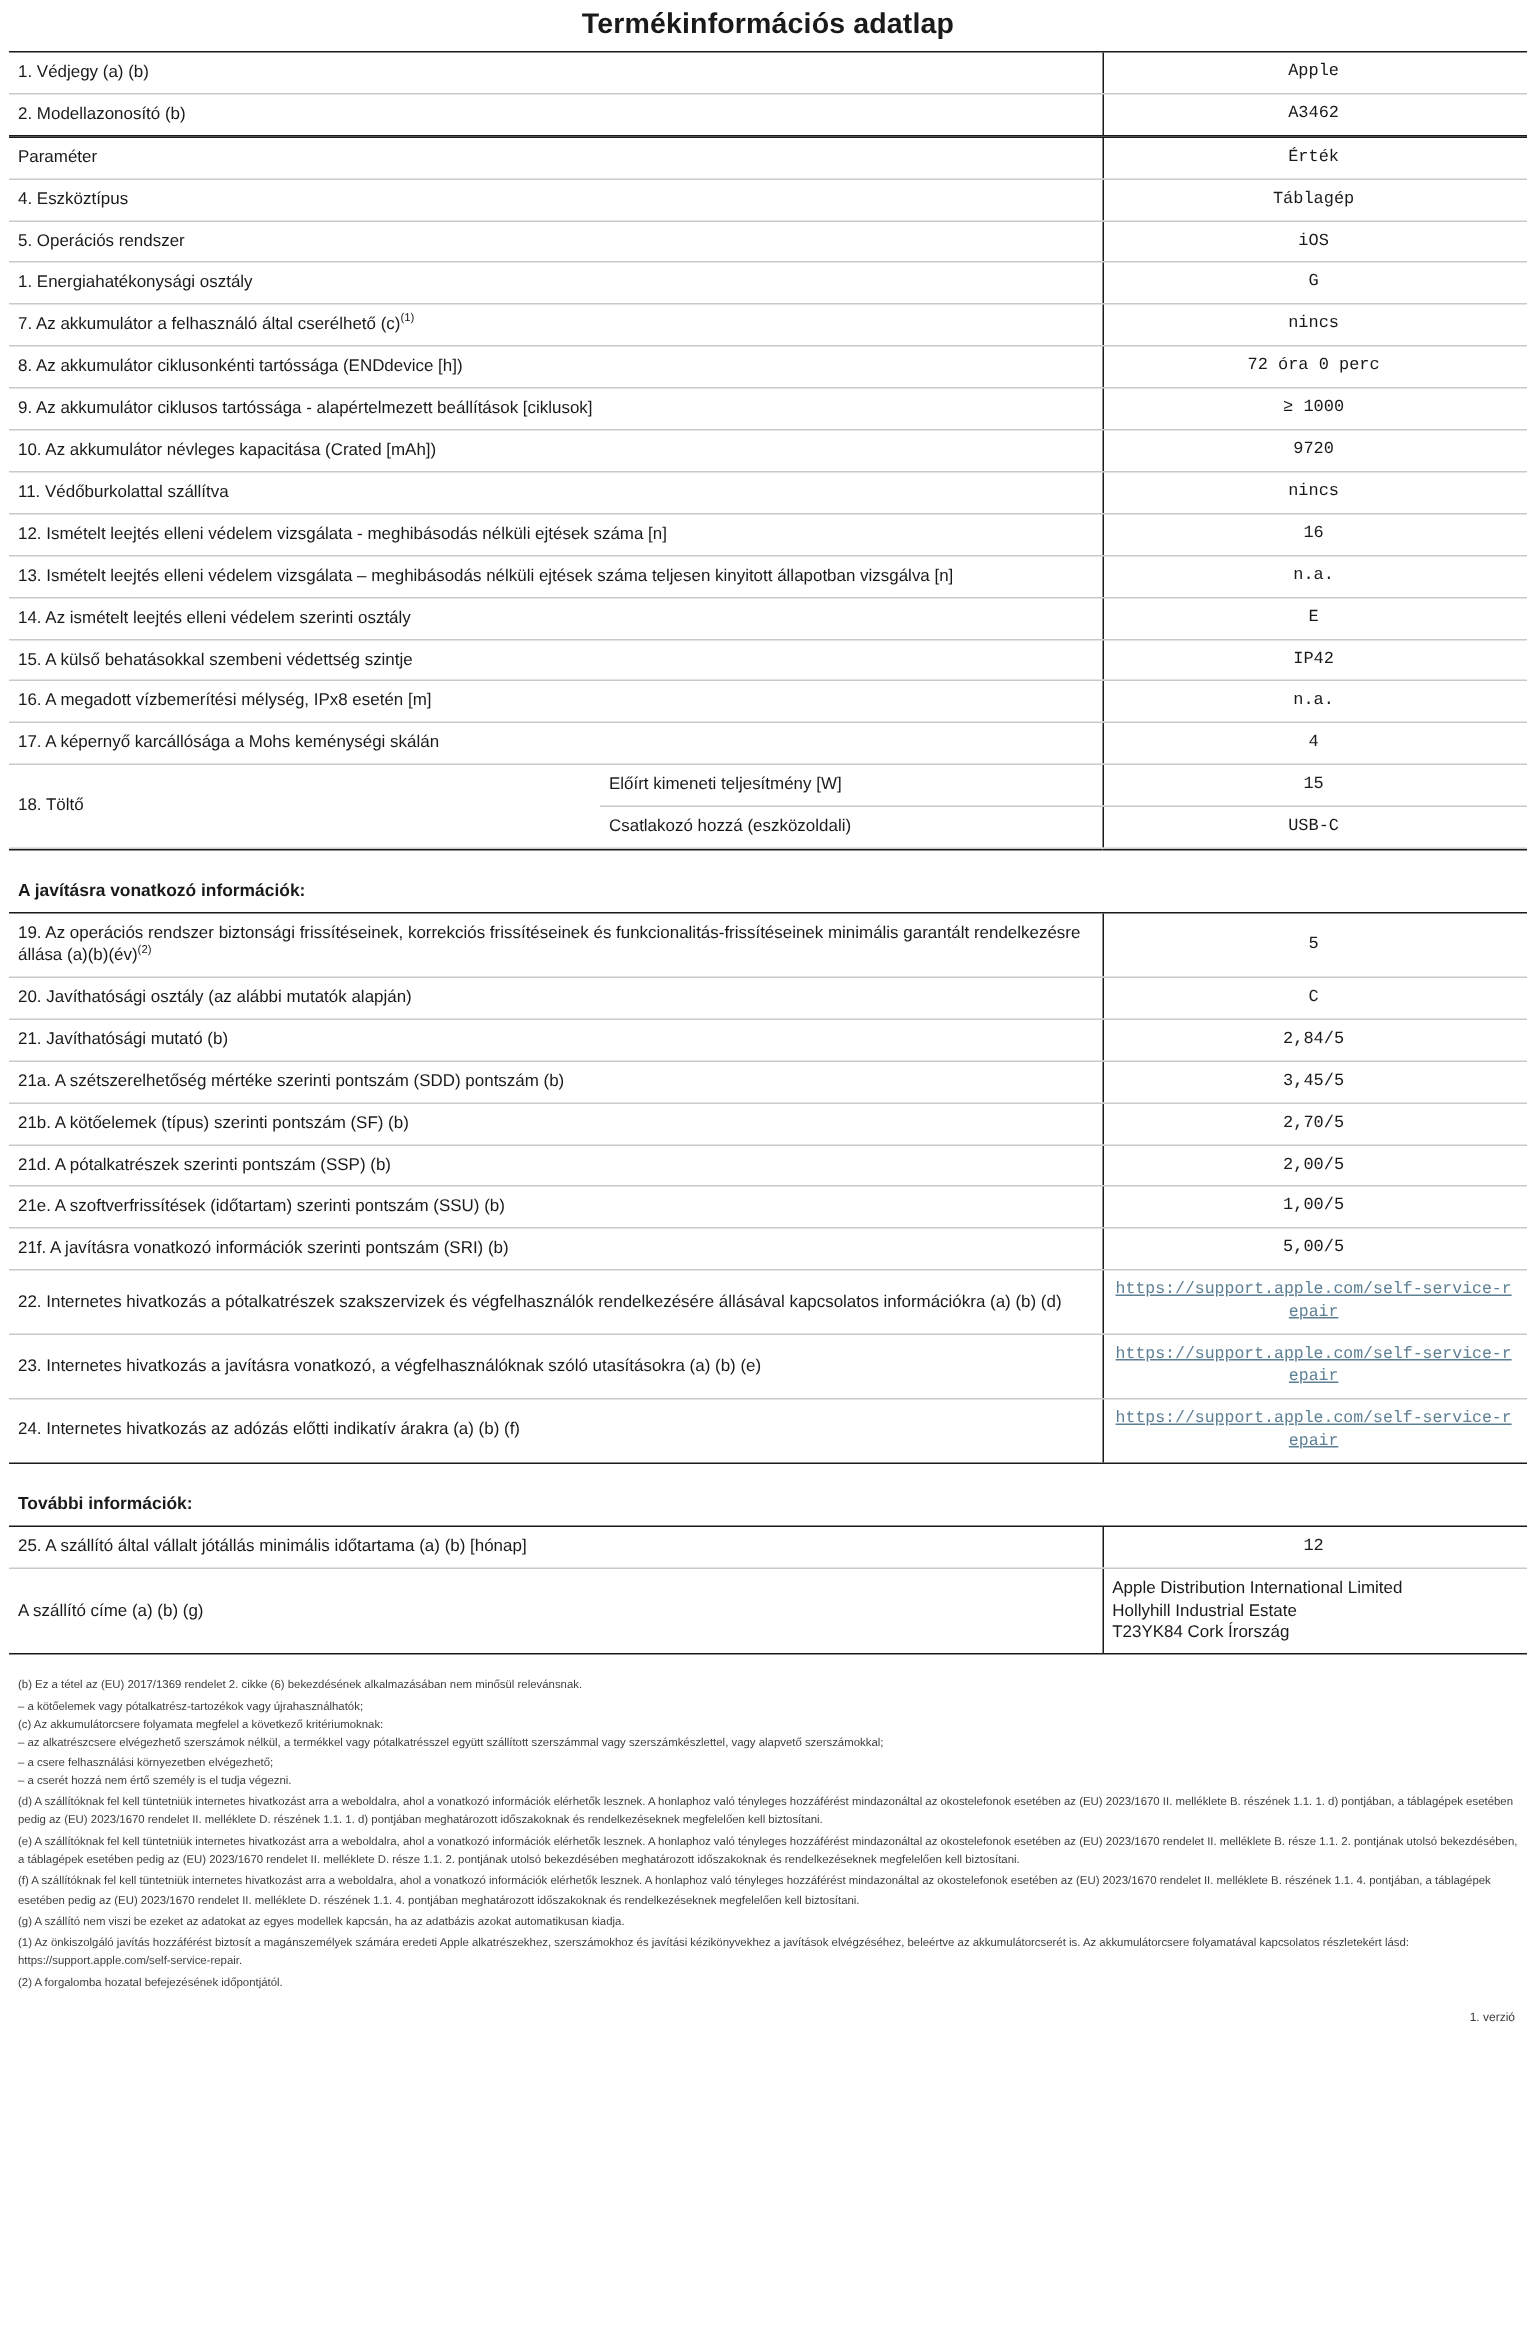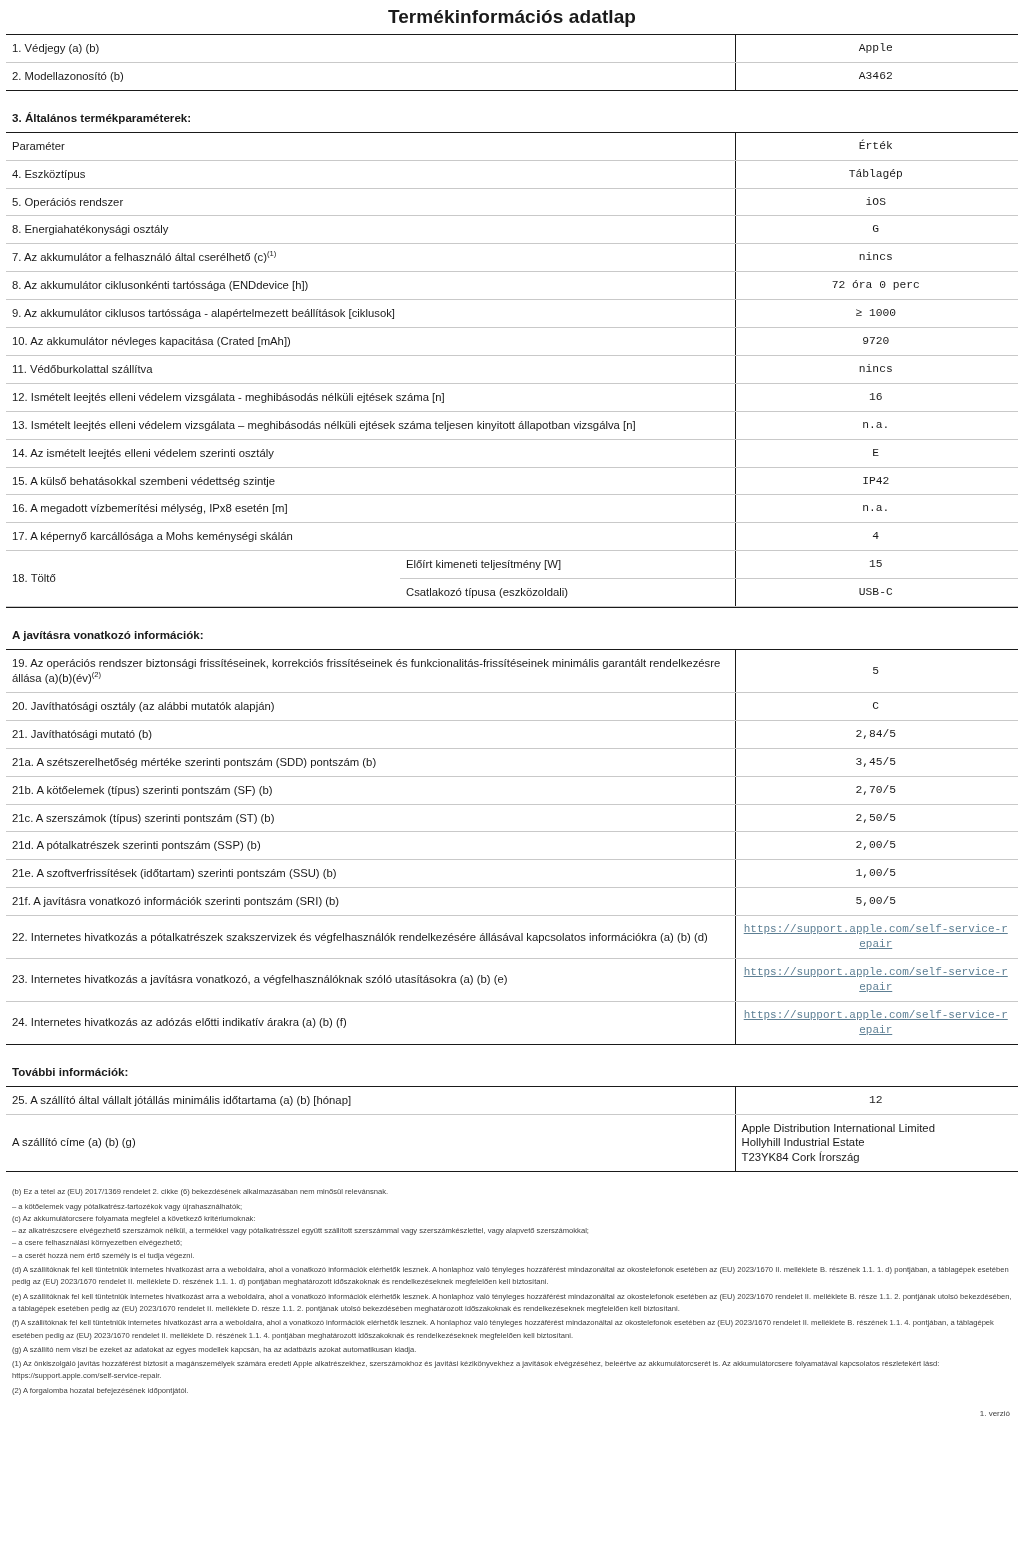--- a/index.html
+++ b/index.html
@@ -121,21 +121,20 @@
         <td class="topline">1. Védjegy (a) (b)</td>
         <td class="topline value">Apple</td>
       </tr>
       <tr>
         <td class="botline">2. Modellazonosító (b)</td>
         <td class="botline value">A3462</td>
       </tr>
     </tbody>
   </table>
 
-  <div class="section-head">3. Általános termékparaméterek:</div>
 
   <table class="fiche">
     <colgroup>
       <col class="col-param">
         <col class="col-value">
     </colgroup>
     <tbody>
       <tr class="rowline">
         <td class="topline">Paraméter</td>
         <td class="topline value">Érték</td>
@@ -143,21 +142,21 @@
 
       <tr class="rowline">
         <td>4. Eszköztípus</td>
         <td class="value">Táblagép</td>
       </tr>
       <tr class="rowline">
         <td>5. Operációs rendszer</td>
         <td class="value">iOS</td>
       </tr>
       <tr class="rowline">
-        <td>8. Energiahatékonysági osztály</td>
+        <td>1. Energiahatékonysági osztály</td>
         <td class="value">G</td>
       </tr>
       <tr class="rowline">
         <td><span>7. Az akkumulátor a felhasználó által cserélhető (c)</span><span class="sup">(1)</span></td>
         <td class="value">nincs</td>
       </tr>
       <tr class="rowline">
         <td>8. Az akkumulátor ciklusonkénti tartóssága (ENDdevice [h])</td>
         <td class="value">72 óra 0 perc</td>
       </tr>
@@ -206,21 +205,21 @@
                 <col class="col-sublabel">
                 <col class="col-value">
             </colgroup>
             <tbody>
               <tr>
                 <td rowspan="2">18. Töltő</td>
                 <td style="border-bottom:1.3px solid #c9c9c9;">Előírt kimeneti teljesítmény [W]</td>
                 <td class="value" style="border-bottom:1.3px solid #c9c9c9;">15</td>
               </tr>
               <tr>
-                <td>Csatlakozó típusa (eszközoldali)</td>
+                <td>Csatlakozó hozzá (eszközoldali)</td>
                 <td class="value">USB-C</td>
               </tr>
             </tbody>
           </table>
         </td>
       </tr>
       <tr>
         <td class="botline" style="padding:0;height:0;line-height:0;font-size:0;"></td>
         <td class="botline" style="padding:0;height:0;line-height:0;font-size:0;"></td>
       </tr>
@@ -247,24 +246,20 @@
         <td>21. Javíthatósági mutató (b)</td>
         <td class="value">2,84/5</td>
       </tr>
       <tr class="rowline">
         <td>21a. A szétszerelhetőség mértéke szerinti pontszám (SDD) pontszám (b)</td>
         <td class="value">3,45/5</td>
       </tr>
       <tr class="rowline">
         <td>21b. A kötőelemek (típus) szerinti pontszám (SF) (b)</td>
         <td class="value">2,70/5</td>
-      </tr>
-      <tr class="rowline">
-        <td>21c. A szerszámok (típus) szerinti pontszám (ST) (b)</td>
-        <td class="value">2,50/5</td>
       </tr>
       <tr class="rowline">
         <td>21d. A pótalkatrészek szerinti pontszám (SSP) (b)</td>
         <td class="value">2,00/5</td>
       </tr>
       <tr class="rowline">
         <td>21e. A szoftverfrissítések (időtartam) szerinti pontszám (SSU) (b)</td>
         <td class="value">1,00/5</td>
       </tr>
       <tr class="rowline">

